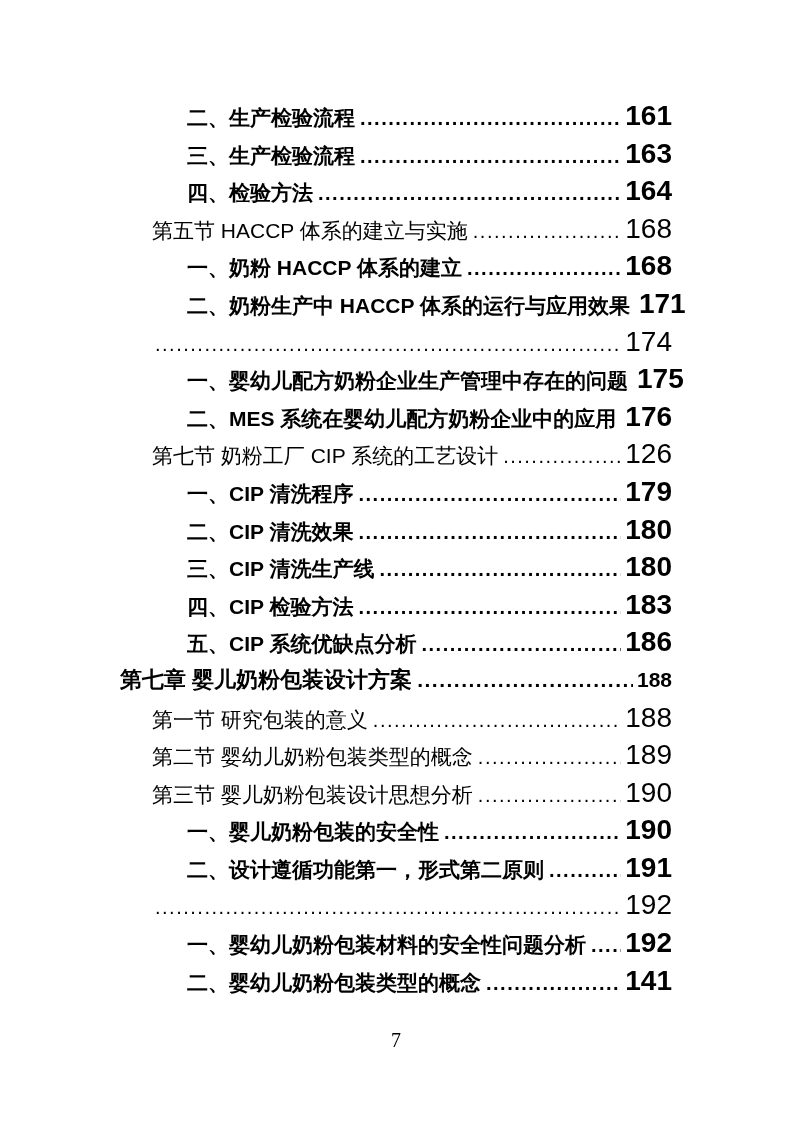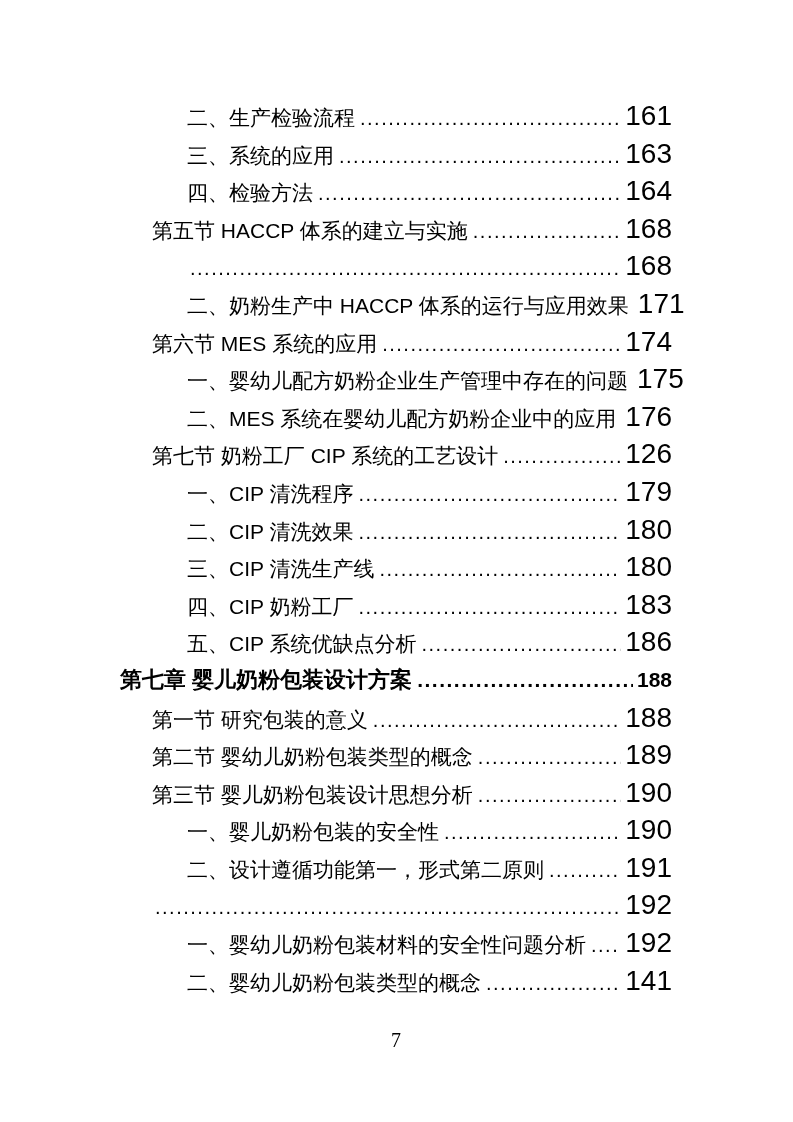--- a/index.html
+++ b/index.html
@@ -21,21 +21,21 @@
   .row {
     display: flex;
     align-items: baseline;
     height: 37.6px;
     line-height: 37.6px;
     font-family: "Liberation Sans", "Liberation Serif", serif;
     font-size: 21px;
     white-space: nowrap;
   }
   .row.section { padding-left: 32px; }
-  .row.item    { padding-left: 67px; }
+  .row.item    { padding-left: 67px; font-weight: bold; }
   .row.chapter {
     font-weight: 700;
     font-size: 22px;
     justify-content: flex-end;
   }
   .label {
     flex: 0 0 auto;
     margin-right: 2px;
   }
   .leader {
@@ -67,45 +67,45 @@
 <body>
 
 <div class="page">
   <div class="toc">
       <div class="row item">
     <span class="label">二、生产检验流程</span>
     <span class="leader">......................................................................................................................................................</span>
     <span class="pagenum">161</span>
   </div>
       <div class="row item">
-    <span class="label">三、系统的应用</span>
+    <span class="label">三、生产检验流程</span>
     <span class="leader">......................................................................................................................................................</span>
     <span class="pagenum">163</span>
   </div>
       <div class="row item">
     <span class="label">四、检验方法</span>
     <span class="leader">......................................................................................................................................................</span>
     <span class="pagenum">164</span>
   </div>
       <div class="row section">
     <span class="label">第五节 HACCP 体系的建立与实施</span>
     <span class="leader">......................................................................................................................................................</span>
     <span class="pagenum">168</span>
   </div>
       <div class="row item">
+    <span class="label">一、奶粉 HACCP 体系的建立</span>
     <span class="leader">......................................................................................................................................................</span>
     <span class="pagenum">168</span>
   </div>
       <div class="row item">
     <span class="label">二、奶粉生产中 HACCP 体系的运行与应用效果</span>
     <span class="leader">......................................................................................................................................................</span>
     <span class="pagenum">171</span>
   </div>
       <div class="row section">
-    <span class="label">第六节 MES 系统的应用</span>
     <span class="leader">......................................................................................................................................................</span>
     <span class="pagenum">174</span>
   </div>
       <div class="row item">
     <span class="label">一、婴幼儿配方奶粉企业生产管理中存在的问题</span>
     <span class="leader">......................................................................................................................................................</span>
     <span class="pagenum">175</span>
   </div>
       <div class="row item">
     <span class="label">二、MES 系统在婴幼儿配方奶粉企业中的应用</span>
@@ -126,21 +126,21 @@
     <span class="label">二、CIP 清洗效果</span>
     <span class="leader">......................................................................................................................................................</span>
     <span class="pagenum">180</span>
   </div>
       <div class="row item">
     <span class="label">三、CIP 清洗生产线</span>
     <span class="leader">......................................................................................................................................................</span>
     <span class="pagenum">180</span>
   </div>
       <div class="row item">
-    <span class="label">四、CIP 奶粉工厂</span>
+    <span class="label">四、CIP 检验方法</span>
     <span class="leader">......................................................................................................................................................</span>
     <span class="pagenum">183</span>
   </div>
       <div class="row item">
     <span class="label">五、CIP 系统优缺点分析</span>
     <span class="leader">......................................................................................................................................................</span>
     <span class="pagenum">186</span>
   </div>
       <div class="row chapter">
     <span class="label">第七章 婴儿奶粉包装设计方案</span>

